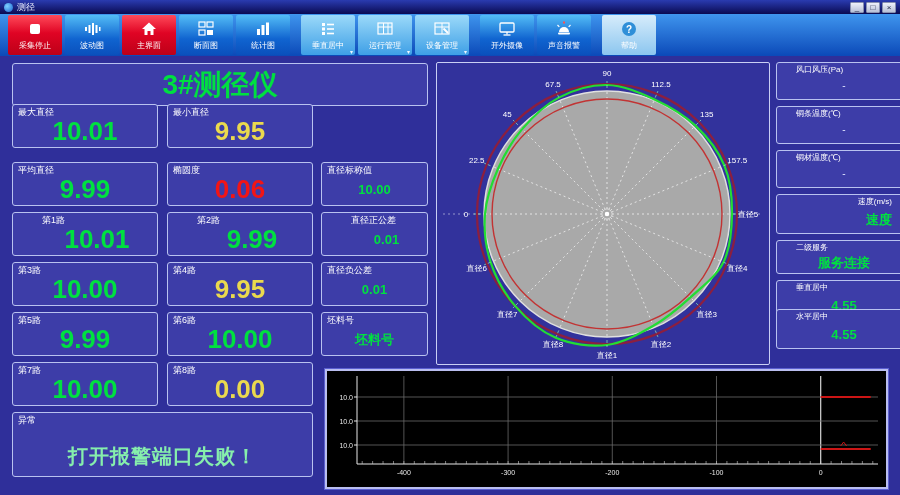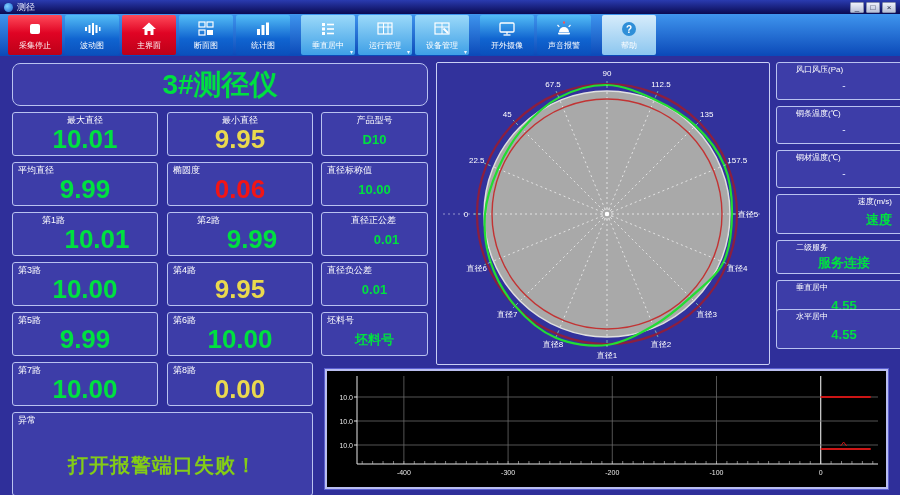--- a/index.html
+++ b/index.html
@@ -25,26 +25,26 @@
   .tb-btn svg{display:block;}
 
   
   .cell{position:absolute;height:44px;background:#3d3da8;border:1px solid #b9c2f0;border-radius:3px;padding:2px 5px;display:flex;flex-direction:column;}
   .cell-label{font-size:9px;color:#ffffff;line-height:10px;white-space:nowrap;}
   .cell-value{flex:1;display:flex;align-items:center;justify-content:center;font-weight:bold;font-size:26px;line-height:1;}
   .small .cell-value{font-size:13px;}
   .c1{left:12px;width:146px;}
   .c2{left:167px;width:146px;}
   .c3{left:321px;width:107px;}
-  .r1{top:112px;align-items:center;}.r2{top:162px;}.r3{top:212px;padding-left:29px;}.r4{top:262px;}.r5{top:312px;}.r6{top:362px;}
-
-  .title-box{position:absolute;left:12px;top:63px;width:416px;height:43px;background:#3d3da8;border:1px solid #b9c2f0;border-radius:8px;display:flex;align-items:center;justify-content:center;}
+  .r1{top:104px;}.r2{top:162px;}.r3{top:212px;padding-left:29px;}.r4{top:262px;}.r5{top:312px;}.r6{top:362px;}
+
+  .title-box{position:absolute;left:12px;top:63px;width:416px;height:43px;background:#3d3da8;border:1px solid #b9c2f0;border-radius:3px;display:flex;align-items:center;justify-content:center;}
   .main-title{color:#00e040;font-size:28px;font-weight:bold;}
 
-  .abnormal{left:12px;top:412px;width:301px;height:84px;gap:12px;}
+  .abnormal{left:12px;top:412px;width:301px;height:65px;gap:12px;}
   .abnormal .cell-value{font-size:20px;letter-spacing:1px;}
 
   
   .rcell{position:absolute;left:776px;width:136px;background:#3d3da8;border:1px solid #b9c2f0;border-radius:3px;padding:2px 19px;display:flex;flex-direction:column;}
   .rcell .cell-label{font-size:8px;}
   .rcell .cell-value{font-size:13px;font-weight:bold;}
   .rp0{top:62px;height:38px;}.rp1{top:106px;height:38px;}.rp2{top:150px;height:38px;}
   .rp3{top:194px;height:40px;align-items:flex-end;}.rp4{top:240px;height:34px;}.rp5{top:280px;height:40px;}.rp6{top:309px;height:40px;justify-content:flex-end;}
   .dash .cell-value{font-size:10px;font-weight:normal;}
 
@@ -175,24 +175,20 @@
   </div>
 
   <div class="cell c1 r1">
       <div class="cell-label">最大直径</div>
       <div class="cell-value" style="color: rgb(0, 224, 64);">10.01</div>
     </div>
   <div class="cell c2 r1">
       <div class="cell-label">最小直径</div>
       <div class="cell-value" style="color: rgb(234, 217, 78);">9.95</div>
     </div>
-  <div class="cell c3 r1 small">
-      <div class="cell-label">产品型号</div>
-      <div class="cell-value" style="color: rgb(0, 224, 64);">D10</div>
-    </div>
 
   <div class="cell c1 r2">
       <div class="cell-label">平均直径</div>
       <div class="cell-value" style="color: rgb(0, 224, 64);">9.99</div>
     </div>
   <div class="cell c2 r2">
       <div class="cell-label">椭圆度</div>
       <div class="cell-value" style="color: rgb(242, 21, 21);">0.06</div>
     </div>
   <div class="cell c3 r2 small">
@@ -243,21 +239,21 @@
       <div class="cell-label">第7路</div>
       <div class="cell-value" style="color: rgb(0, 224, 64);">10.00</div>
     </div>
   <div class="cell c2 r6">
       <div class="cell-label">第8路</div>
       <div class="cell-value" style="color: rgb(234, 217, 78);">0.00</div>
     </div>
 
   <div class="cell abnormal">
     <div class="cell-label">异常</div>
-    <div class="cell-value" style="color: #84cc16;">打开报警端口失败！</div>
+    <div class="cell-value" style="color: #86efac;">打开报警端口失败！</div>
   </div>
 
   <div class="polar-panel">
     <svg id="polar-svg" width="332" height="301">
         <line x1="6" y1="151" x2="326" y2="151" stroke="#ffffff" stroke-width="0.8" stroke-dasharray="2 3" opacity="0.6"></line>
         <circle cx="170" cy="151" r="123" fill="#a9a9a9" stroke="#e0e0e0" stroke-width="1.5"></circle>
         <line x1="170" y1="151" x2="47" y2="150.99999999999997" stroke="#ffffff" stroke-width="0.8" stroke-dasharray="2 3" opacity="0.85"></line>
         <line x1="170" y1="151" x2="56.362817501111735" y2="103.92993781909394" stroke="#ffffff" stroke-width="0.8" stroke-dasharray="2 3" opacity="0.85"></line>
         <line x1="170" y1="151" x2="83.02586591405466" y2="64.02586591405465" stroke="#ffffff" stroke-width="0.8" stroke-dasharray="2 3" opacity="0.85"></line>
         <line x1="170" y1="151" x2="122.92993781909396" y2="37.362817501111735" stroke="#ffffff" stroke-width="0.8" stroke-dasharray="2 3" opacity="0.85"></line>

